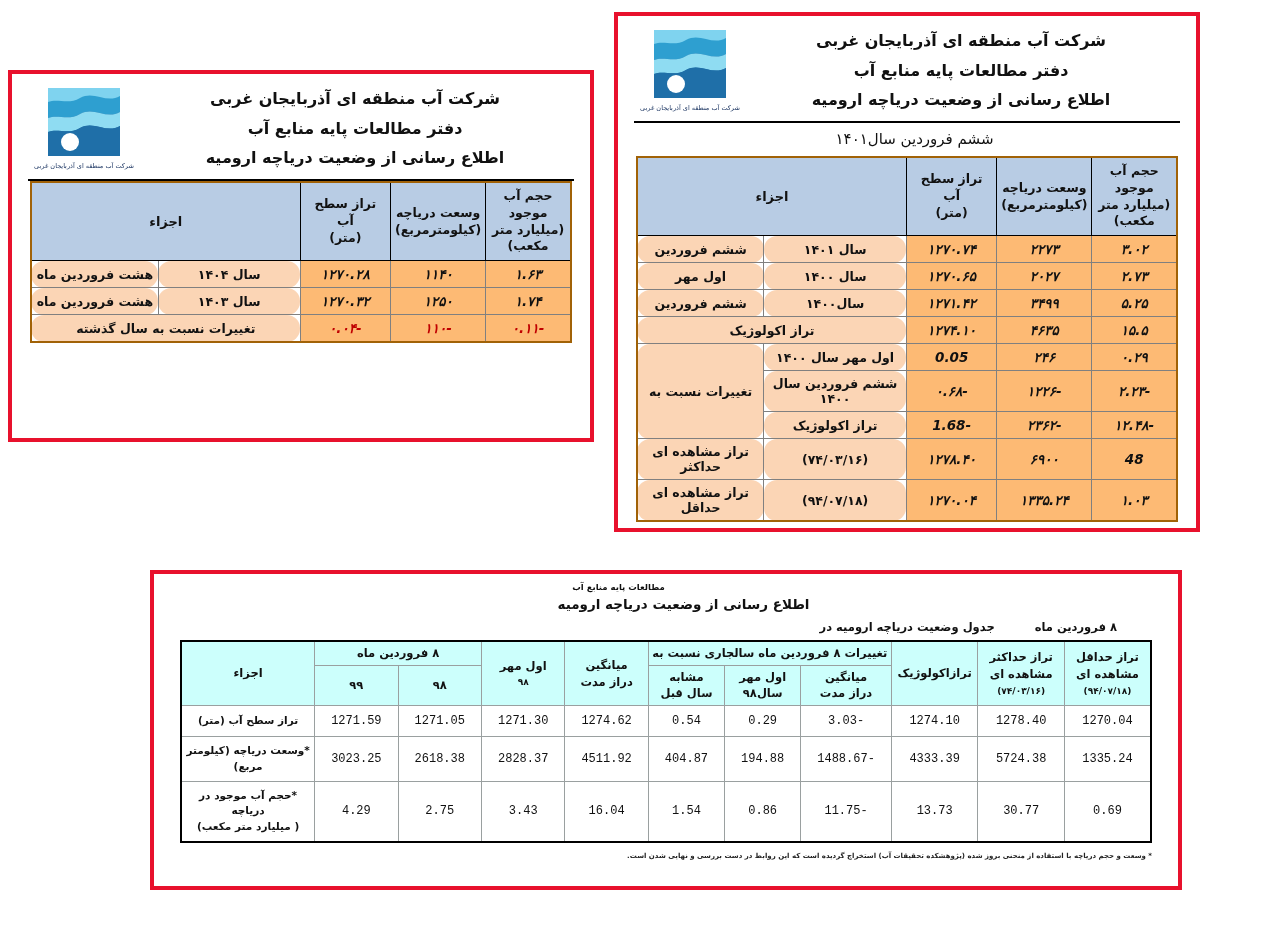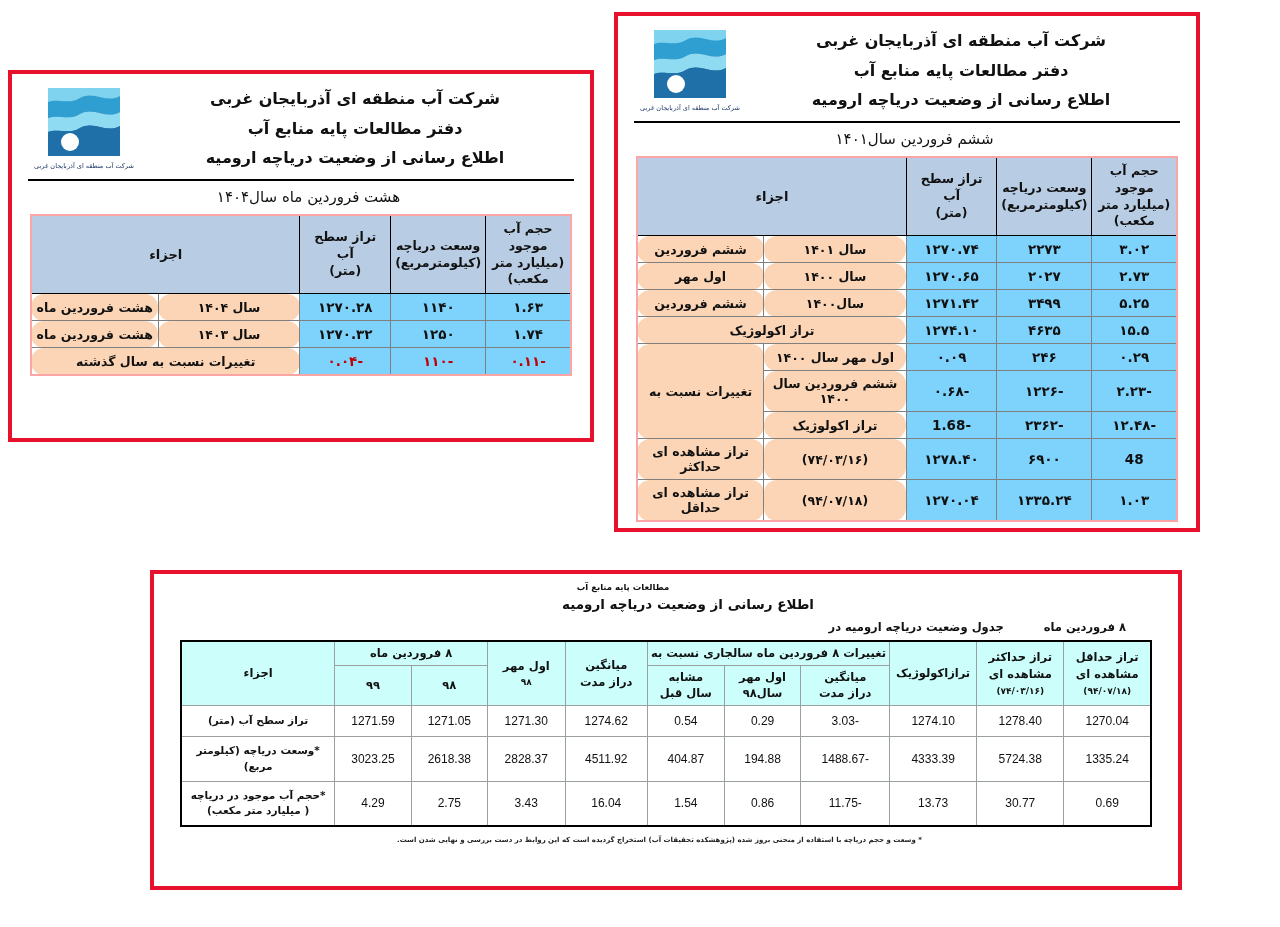--- a/index.html
+++ b/index.html
@@ -75,21 +75,21 @@
   }
 
   
   table{
     border-collapse:collapse;
     direction:rtl;
     margin:0 auto;
   }
   .t-main{
     width:calc(100% - 36px);
-    border:2px solid #fca5a5;
+    border:2px solid #a16207;
   }
   .t-main td,.t-main th{
     border:1px solid #808080;
     text-align:center;
     vertical-align:middle;
     font-size:13.5px;
     color:#111;
     padding:5px 4px;
     font-weight:bold;
   }
@@ -97,34 +97,34 @@
     background:#b8cce4;
     font-size:12.5px;
     line-height:1.35;
     border:1px solid #000;
   }
   .t-main td.lbl{
     background:#fbd5b5;
     font-size:12.5px;
     border-radius:13px;
   }
-  .t-main td.val{ background:#7dd3fc; }
+  .t-main td.val{ background:#fdba74;font-style:italic; }
   .t-main td.neg{ color:#c00000;text-align:center; }
   .hdr-ajza{ font-size:13px !important; }
 
   
   .col-vol {width:16%;}
   .col-area{width:16%;}
   .col-lvl {width:17%;}
   .col-a1  {width:27%;}
   .col-a2  {width:24%;}
 
   
   .bottom-head{
-    padding:8px 22px 0 26px;
+    padding:8px 31px 0 26px;
     direction:rtl;
   }
   .bh-line1{
     text-align:center;
     font-size:8.5px;
     font-weight:bold;
     color:#111;
     margin-right:90px;
   }
   .bh-line2{
@@ -168,33 +168,32 @@
   .t-bottom th .sub{
     display:block;
     font-size:9px;
     font-weight:bold;
     margin-top:2px;
   }
   .t-bottom td{
     background:#ffffff;
     font-size:12px;
     padding:8px 16px;
-    font-family:Liberation Sans, sans-serif;
+    font-family:Liberation Mono, monospace;
   }
   .t-bottom td.rowlbl{
     font-size:10.5px;
     font-weight:bold;
     font-family:"DejaVu Sans","Liberation Sans",sans-serif;
     line-height:1.5;
     padding:6px 2px;
     text-align:center;
   }
   .footnote{
     direction:rtl;
-    text-align:center;
     font-size:7px;
     color:#222;
     padding:9px 26px 0 13px;
     font-weight:bold;
   }
 </style>
 </head>
 <body>
 
 <div class="panel" id="panel-top-left">
@@ -212,21 +211,20 @@
       <div class="logo-caption">شرکت آب منطقه ای آذربایجان غربی</div>
     </div>
     <div class="lh-titles">
       <div>شرکت آب منطقه ای آذربایجان غربی</div>
       <div>دفتر مطالعات پایه منابع آب</div>
       <div>اطلاع رسانی از وضعیت دریاچه ارومیه</div>
     </div>
   </div>
 
   <div class="rule"></div>
-  <div class="subtitle">هشت فروردین ماه   سال۱۴۰۴</div>
 
   <table class="t-main">
     <thead>
       <tr>
         <th class="col-vol">
           <span>حجم آب موجود</span><br>
           <span>(میلیارد متر مکعب)</span>
         </th>
         <th class="col-area">
           <span>وسعت دریاچه</span><br>
@@ -330,21 +328,21 @@
       </tr>
       <tr>
         <td class="val">۱۵.۵</td>
         <td class="val">۴۶۳۵</td>
         <td class="val">۱۲۷۴.۱۰</td>
         <td class="lbl" colspan="2">تراز اکولوژیک</td>
       </tr>
       <tr>
         <td class="val">۰.۲۹</td>
         <td class="val">۲۴۶</td>
-        <td class="val">۰.۰۹</td>
+        <td class="val">0.05</td>
         <td class="lbl">اول مهر سال ۱۴۰۰</td>
         <td class="lbl" rowspan="3">تغییرات نسبت به</td>
       </tr>
       <tr>
         <td class="val">-۲.۲۳</td>
         <td class="val">-۱۲۲۶</td>
         <td class="val">-۰.۶۸</td>
         <td class="lbl">ششم فروردین  سال ۱۴۰۰</td>
       </tr>
       <tr>

